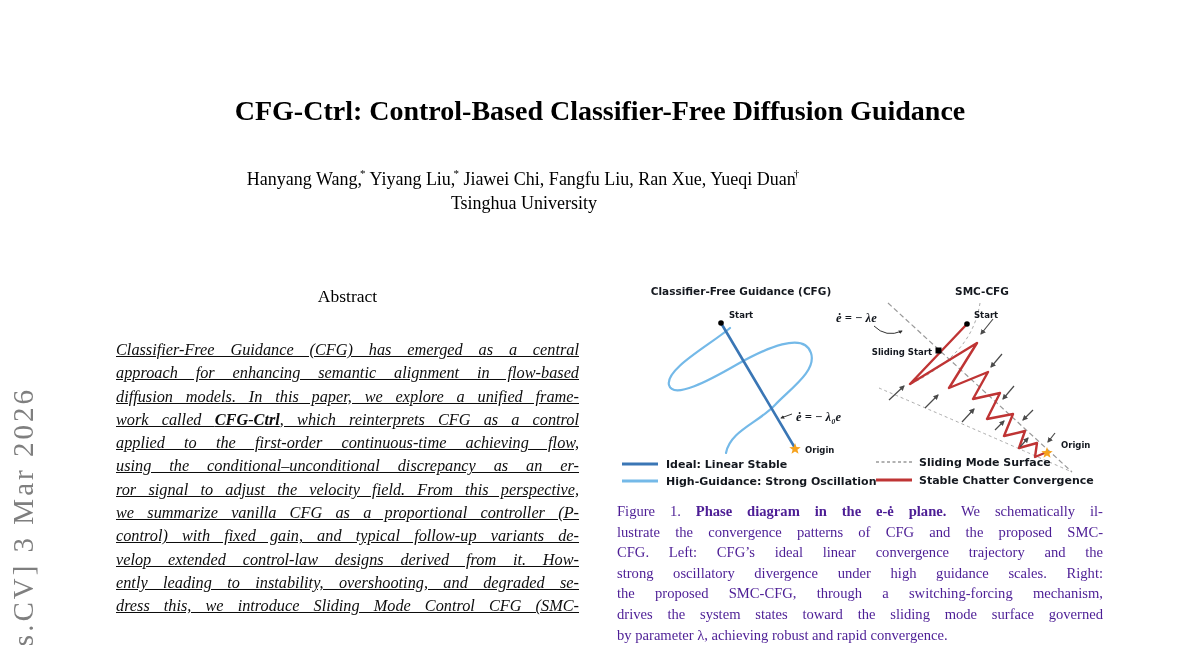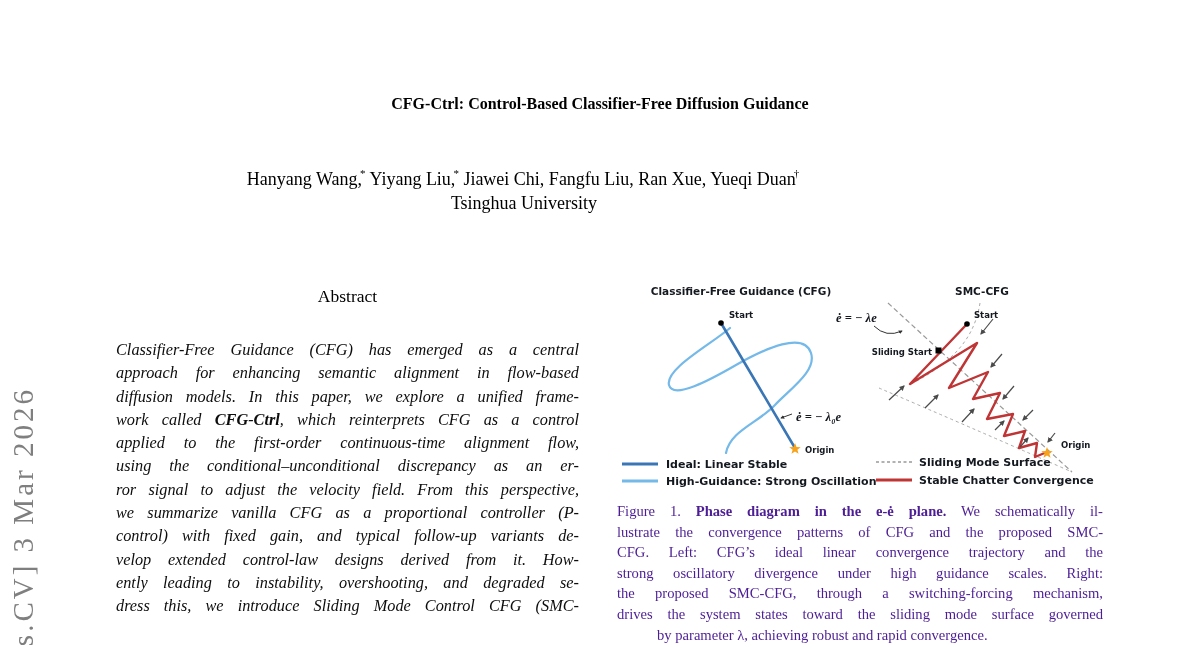--- a/index.html
+++ b/index.html
@@ -8,52 +8,52 @@
     background:#ffffff;font-family:"Liberation Serif",serif;color:#000;
   }
   .arxiv-watermark{
     position:absolute;left:40px;bottom:-14px;
     transform-origin:left bottom;transform:rotate(-90deg);
     white-space:nowrap;font-size:29px;letter-spacing:3px;color:#7f7f7f;
     font-family:"Liberation Serif",serif;
   }
   .paper-title{
     position:absolute;top:95px;left:0;width:1200px;text-align:center;
-    font-size:16px;font-weight:bold;color:#000;
+    font-size:28px;font-weight:bold;color:#000;
   }
   .authors{
     position:absolute;top:168px;left:0;width:1046px;text-align:center;
     font-size:18px;
   }
   .authors sup{font-size:11px;position:relative;top:-1px;margin-left:-2px;}
   .affiliation{
     position:absolute;top:193px;left:0;width:1048px;text-align:center;font-size:18px;
   }
   .abstract-heading{
     position:absolute;left:116px;top:286px;width:463px;text-align:center;
     font-weight:normal;font-size:17.5px;
   }
   .abstract{
     position:absolute;left:116px;top:338px;width:463px;
     font-style:italic;font-size:16.3px;color:#0d0d0d;
   }
   .abstract .ln{
     height:23.3px;line-height:23.3px;text-align:justify;text-align-last:justify;
-    overflow:visible;white-space:nowrap;
+    overflow:visible;white-space:nowrap;text-decoration:underline;
   }
   .abstract .ln b{font-style:italic;}
   .figure-wrap{position:absolute;left:618px;top:272px;width:487px;height:227px;}
   .fig-caption{
     position:absolute;left:617px;top:501px;width:486px;
     font-size:14.6px;color:#4c1d95;
   }
   .fig-caption .ln{
     height:20.6px;line-height:20.6px;text-align:justify;text-align-last:justify;white-space:nowrap;
   }
-  .fig-caption .ln.last{text-align-last:left;margin-left:40px;}
+  .fig-caption .ln.last{text-align-last:left;}
   .fig-caption .b{font-weight:bold;}
   .fig-caption .i{margin-top:38px;}
   svg text{font-family:"DejaVu Sans",sans-serif;fill:#14181f;}
   svg .paneltitle{font-size:10.5px;font-weight:bold;}
   svg .lbl{font-size:8.5px;font-weight:bold;}
   svg .legtxt{font-size:11px;font-weight:bold;}
   svg .eq{font-family:"Liberation Serif","DejaVu Sans",serif;font-style:italic;font-weight:bold;font-size:12.5px;}
 </style>
 </head>
 <body>
@@ -66,21 +66,21 @@
 
 <div class="affiliation">Tsinghua University</div>
 
 <div class="abstract-heading">Abstract</div>
 
 <div class="abstract">
   <div class="ln">Classifier-Free Guidance (CFG) has emerged as a central</div>
   <div class="ln">approach for enhancing semantic alignment in flow-based</div>
   <div class="ln">diffusion models. In this paper, we explore a unified frame-</div>
   <div class="ln"><span>work called </span><b>CFG-Ctrl</b><span>, which reinterprets CFG as a control</span></div>
-  <div class="ln">applied to the first-order continuous-time alignment flow,</div>
+  <div class="ln">applied to the first-order continuous-time achieving flow,</div>
   <div class="ln">using the conditional–unconditional discrepancy as an er-</div>
   <div class="ln">ror signal to adjust the velocity field. From this perspective,</div>
   <div class="ln">we summarize vanilla CFG as a proportional controller (P-</div>
   <div class="ln">control) with fixed gain, and typical follow-up variants de-</div>
   <div class="ln">velop extended control-law designs derived from it.  How-</div>
   <div class="ln">ently leading to instability, overshooting, and degraded se-</div>
   <div class="ln">dress this, we introduce Sliding Mode Control CFG (SMC-</div>
 </div>
 
 <div class="figure-wrap">

